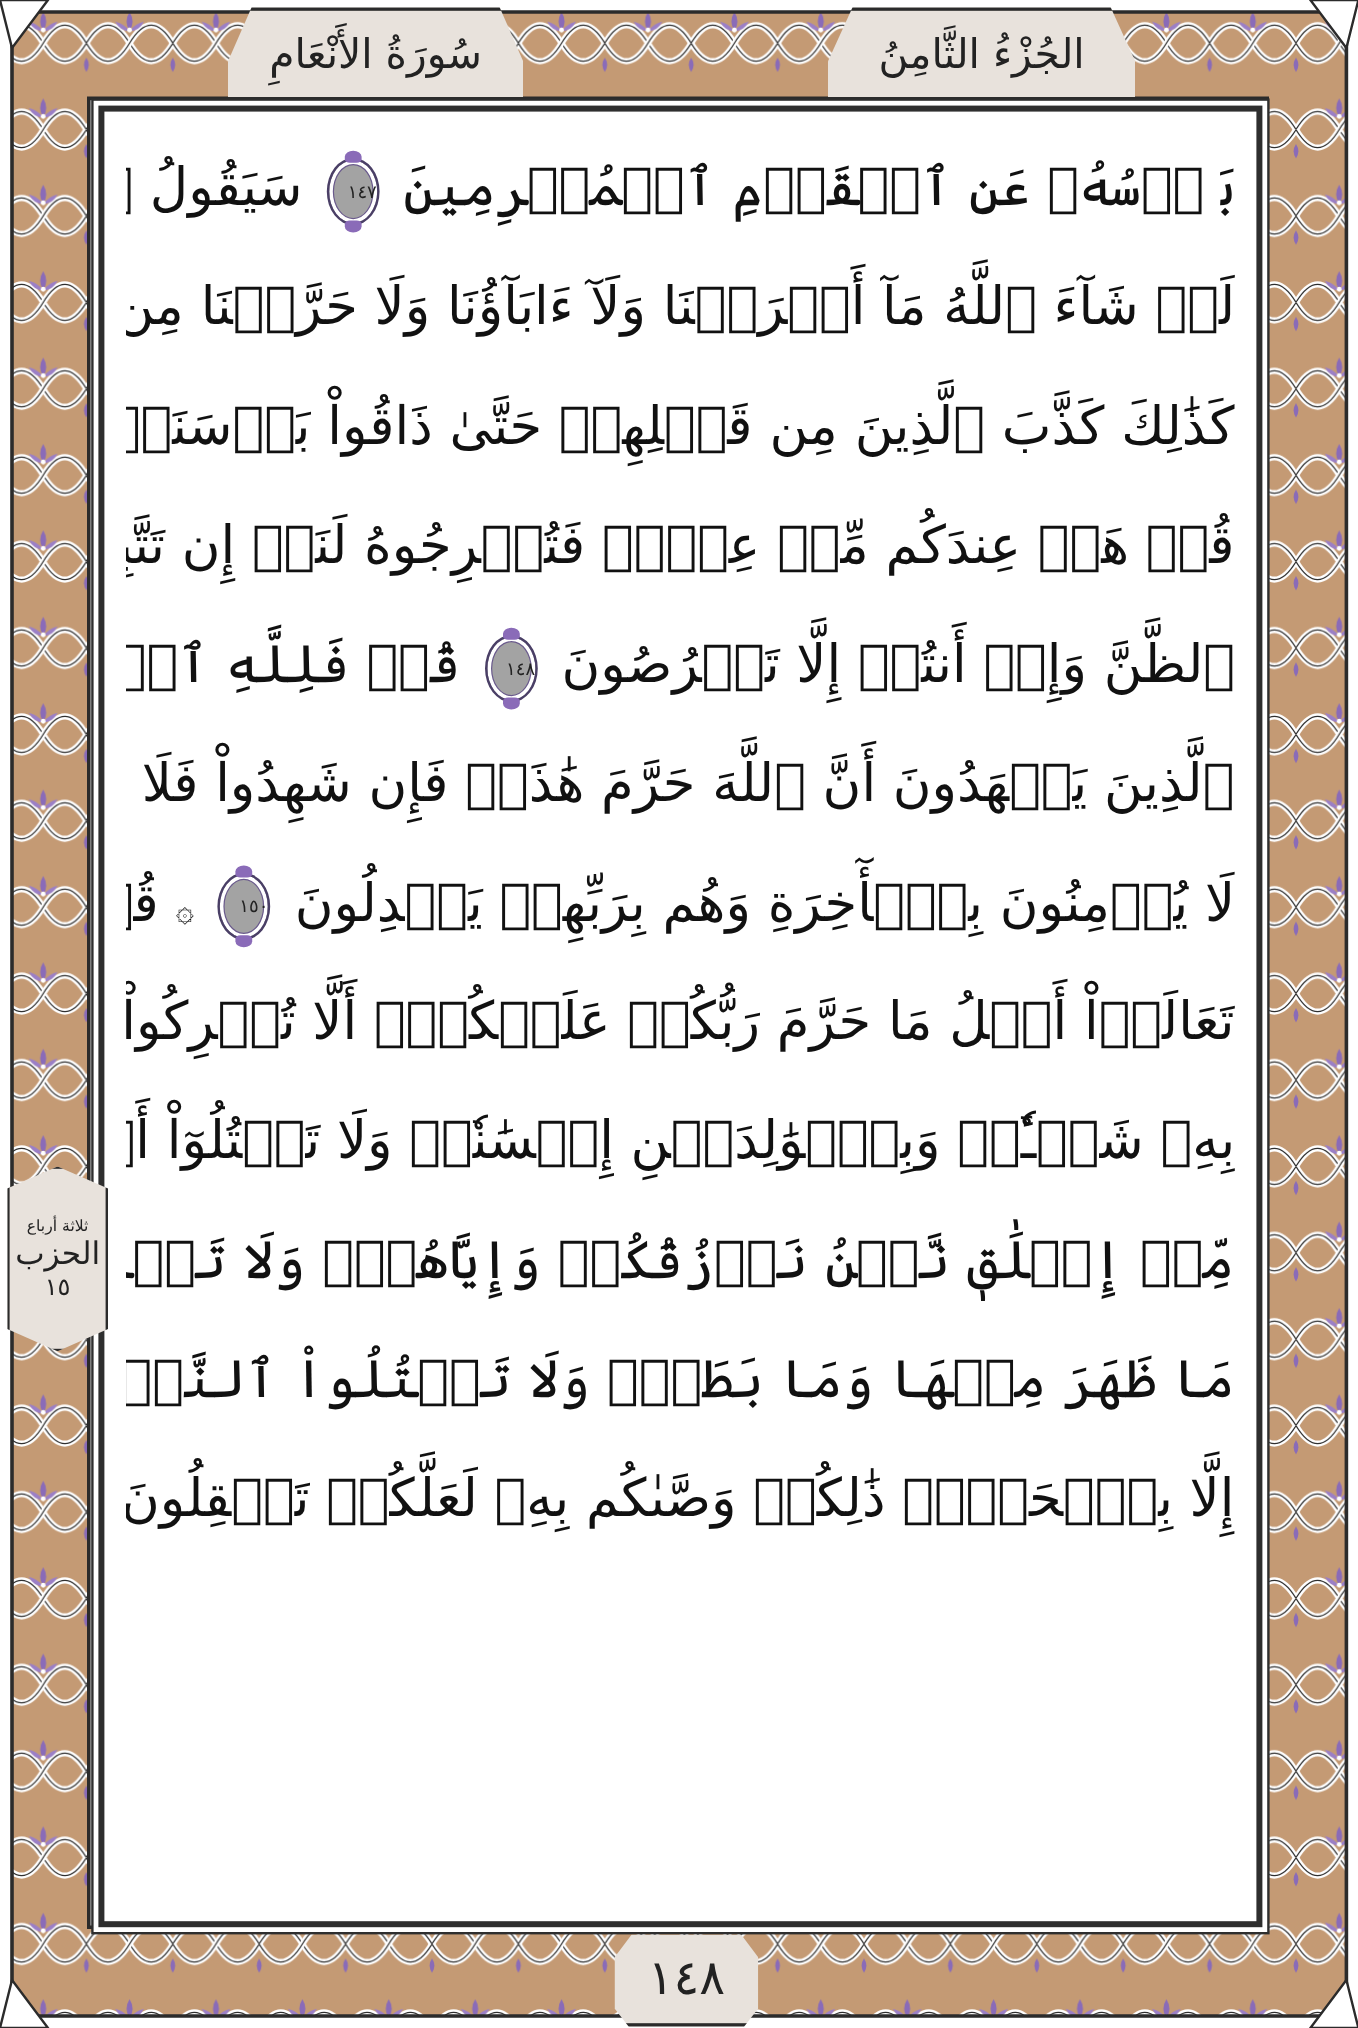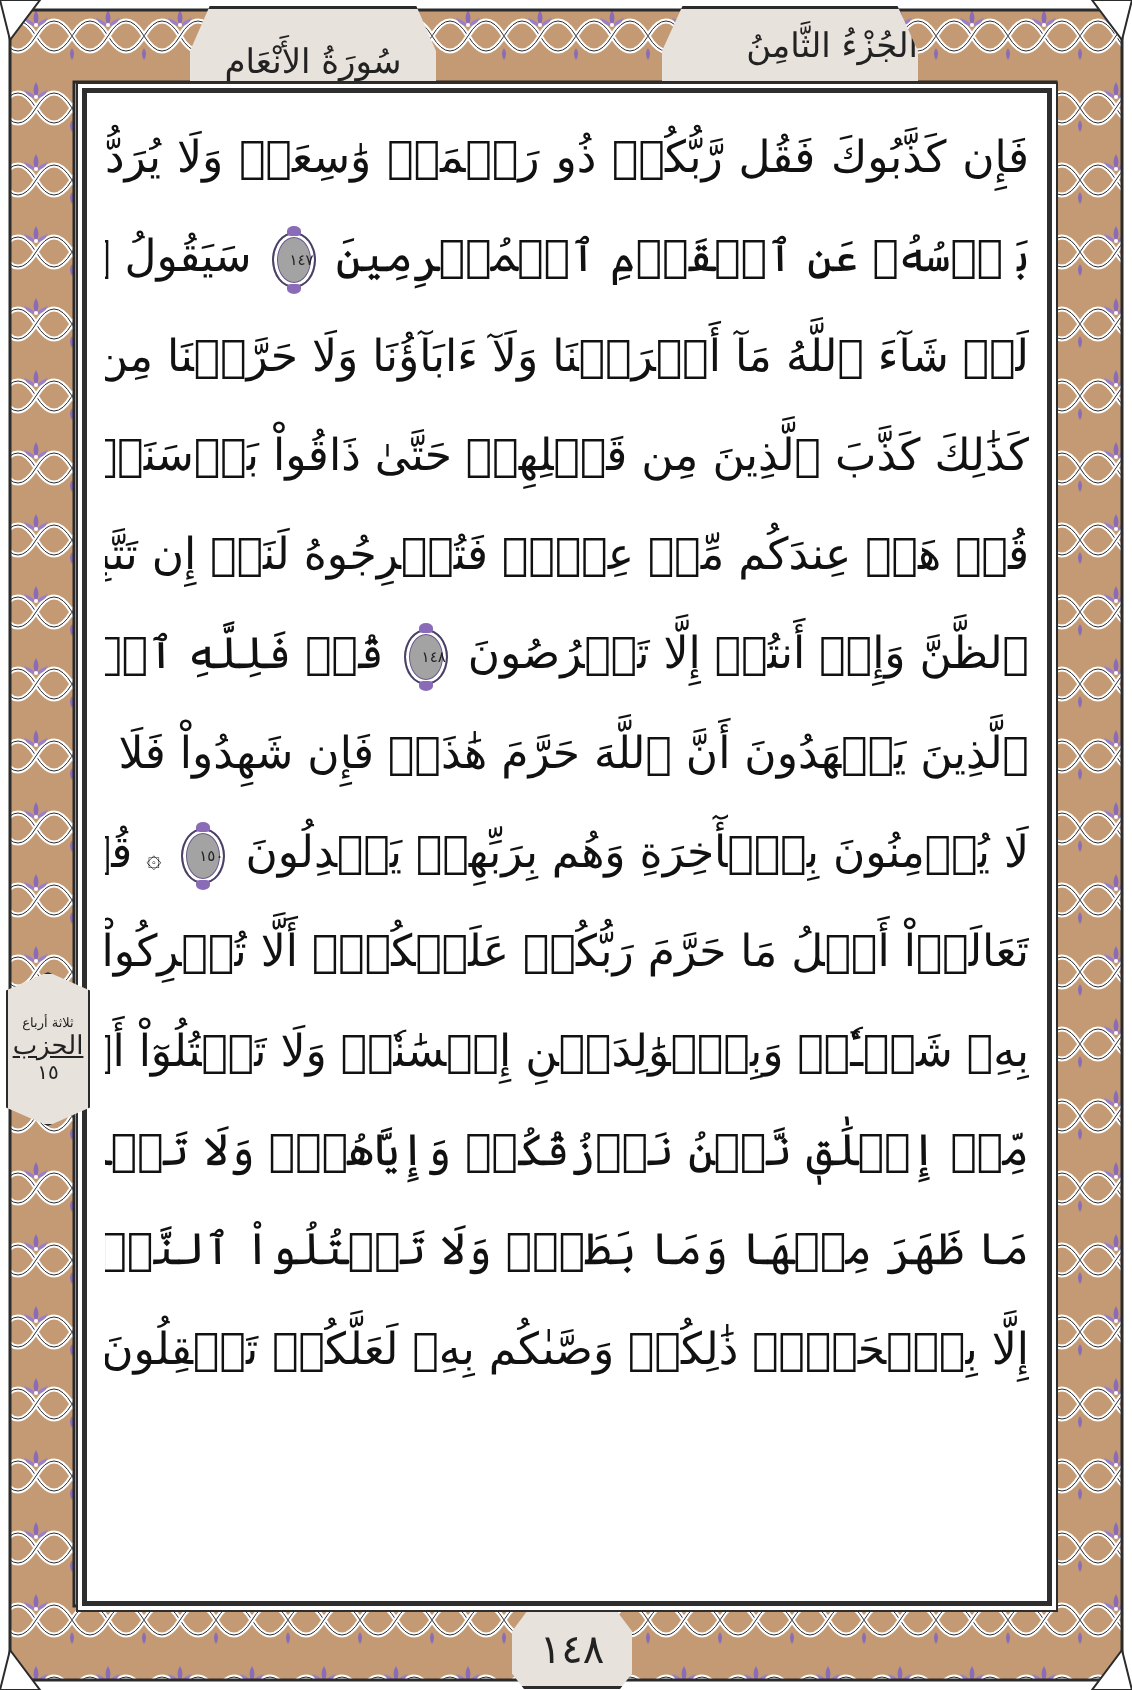--- a/index.html
+++ b/index.html
@@ -14,22 +14,22 @@
     position: absolute; top: 6px; height: 72px;
     background: #e8e2dc;
     border-top: 3px solid #2b2b2b;
     display: flex; align-items: center; justify-content: center;
     clip-path: polygon(8% 0, 92% 0, 100% 60%, 100% 100%, 0 100%, 0 60%);
   }
   .cartouche span {
     font-family: "DejaVu Serif", serif; font-size: 34px; color: #222;
     direction: rtl;
   }
-  .surah-label { left: 190px; width: 246px; align-items: flex-end; }
-  .juz-label { left: 662px; width: 256px; justify-content: flex-end; }
+  .surah-label { left: 190px; width: 246px; }
+  .juz-label { left: 690px; width: 256px; }
 
   
   .panel {
     position: absolute; left: 82px; top: 88px; width: 960px; height: 1508px;
     background: #ffffff;
     border: 5px solid #2e2e2e;
     box-shadow: 0 0 0 4px #ffffff, 0 0 0 6px #2e2e2e;
   }
   .lines {
     position: absolute; left: 18px; right: 18px; top: 14px;
@@ -65,21 +65,21 @@
 
   
   .hizb-marker {
     position: absolute; left: 6px; top: 972px; width: 80px; height: 150px;
     background: #e8e2dc; border: 2px solid #2b2b2b;
     clip-path: polygon(50% 0, 100% 12%, 100% 88%, 50% 100%, 0 88%, 0 12%);
     display: flex; flex-direction: column; align-items: center; justify-content: center;
     direction: rtl; color: #222;
   }
   .hizb-marker .q { font-family: "DejaVu Serif", serif; font-size: 13px; }
-  .hizb-marker .h { font-family: "DejaVu Serif", serif; font-size: 26px; line-height: 30px; text-decoration: underline; }
+  .hizb-marker .h { font-family: "DejaVu Serif", serif; font-size: 26px; line-height: 30px; }
   .hizb-marker .n { font-family: "DejaVu Sans", sans-serif; font-size: 20px; }
 
   
   .page-number {
     position: absolute; left: 512px; top: 1612px; width: 120px; height: 74px;
     background: #e8e2dc; border-bottom: 3px solid #2b2b2b;
     clip-path: polygon(12% 0, 88% 0, 100% 25%, 100% 80%, 90% 100%, 10% 100%, 0 80%, 0 25%);
     display: flex; align-items: center; justify-content: center;
   }
   .page-number span { font-family: "DejaVu Sans", sans-serif; font-size: 40px; color: #222; direction: rtl; }
@@ -125,21 +125,20 @@
 
 <div class="cartouche surah-label">
   <span>سُورَةُ الأَنْعَامِ</span>
 </div>
 <div class="cartouche juz-label">
   <span>الجُزْءُ الثَّامِنُ</span>
 </div>
 
 <div class="panel">
   <div class="lines" id="lines">
-      <div class="line"><span>فَإِن كَذَّبُوكَ فَقُل رَّبُّكُمۡ ذُو رَحۡمَةٖ وَٰسِعَةٖ وَلَا يُرَدُّ</span> </div>
       <div class="line"><span>بَأۡسُهُۥ عَنِ ٱلۡقَوۡمِ ٱلۡمُجۡرِمِينَ</span> <span class="ayah-marker">١٤٧</span> <span>سَيَقُولُ ٱلَّذِينَ أَشۡرَكُواْ</span> </div>
       <div class="line"><span>لَوۡ شَآءَ ٱللَّهُ مَآ أَشۡرَكۡنَا وَلَآ ءَابَآؤُنَا وَلَا حَرَّمۡنَا مِن شَيۡءٖۚ</span> </div>
       <div class="line"><span>كَذَٰلِكَ كَذَّبَ ٱلَّذِينَ مِن قَبۡلِهِمۡ حَتَّىٰ ذَاقُواْ بَأۡسَنَاۗ</span> </div>
       <div class="line"><span>قُلۡ هَلۡ عِندَكُم مِّنۡ عِلۡمٖ فَتُخۡرِجُوهُ لَنَآۖ إِن تَتَّبِعُونَ إِلَّا</span> </div>
       <div class="line"><span>ٱلظَّنَّ وَإِنۡ أَنتُمۡ إِلَّا تَخۡرُصُونَ</span> <span class="ayah-marker">١٤٨</span> <span>قُلۡ فَلِلَّهِ ٱلۡحُجَّةُ ٱلۡبَٰلِغَةُۖ</span> </div>
       <div class="line"><span>ٱلَّذِينَ يَشۡهَدُونَ أَنَّ ٱللَّهَ حَرَّمَ هَٰذَاۖ فَإِن شَهِدُواْ فَلَا تَشۡهَدۡ</span> </div>
       <div class="line"><span>لَا يُؤۡمِنُونَ بِٱلۡأٓخِرَةِ وَهُم بِرَبِّهِمۡ يَعۡدِلُونَ</span> <span class="ayah-marker">١٥٠</span> <span class="rub-star">۞</span> <span>قُلۡ</span> </div>
       <div class="line"><span>تَعَالَوۡاْ أَتۡلُ مَا حَرَّمَ رَبُّكُمۡ عَلَيۡكُمۡۖ أَلَّا تُشۡرِكُواْ</span> </div>
       <div class="line"><span>بِهِۦ شَيۡـٔٗاۖ وَبِٱلۡوَٰلِدَيۡنِ إِحۡسَٰنٗاۖ وَلَا تَقۡتُلُوٓاْ أَوۡلَٰدَكُم</span> </div>
       <div class="line"><span>مِّنۡ إِمۡلَٰقٖ نَّحۡنُ نَرۡزُقُكُمۡ وَإِيَّاهُمۡۖ وَلَا تَقۡرَبُواْ ٱلۡفَوَٰحِشَ</span> </div>

